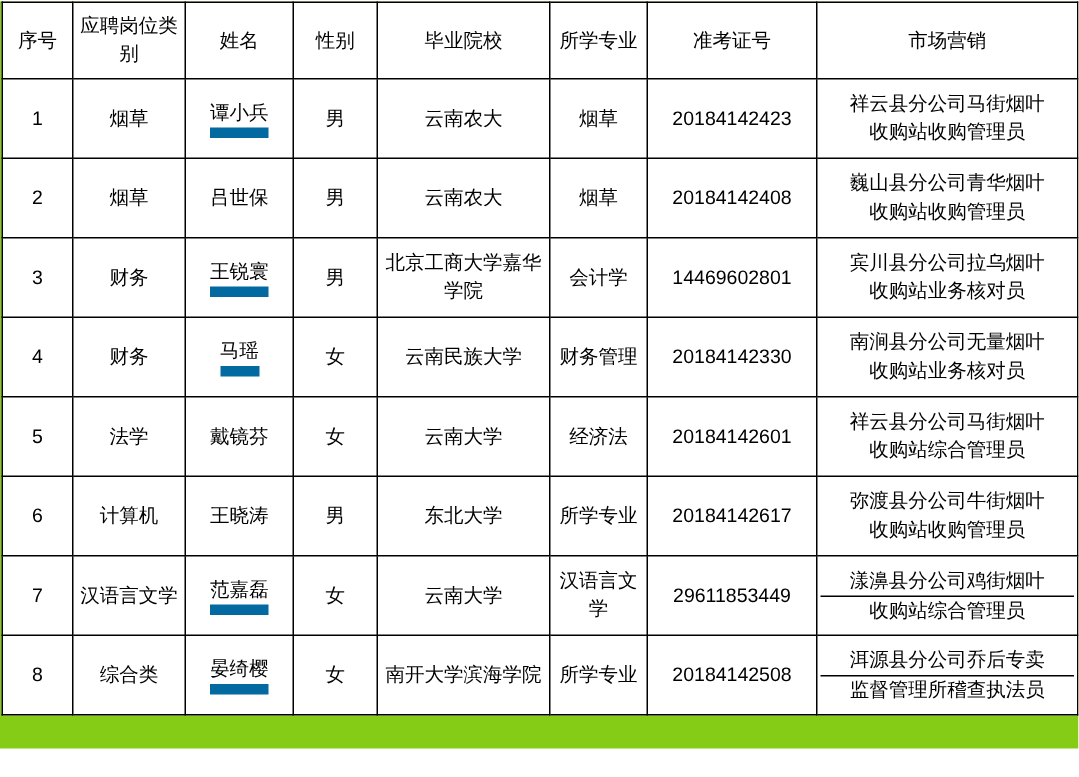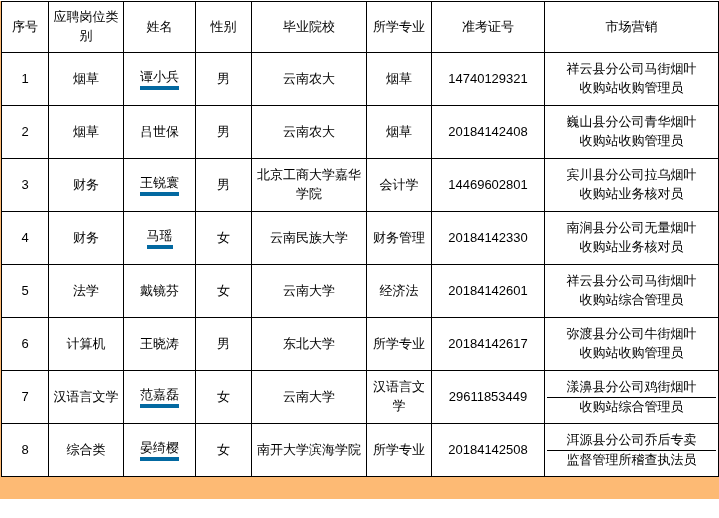--- a/index.html
+++ b/index.html
@@ -10,21 +10,21 @@
   body {
     font-family: "Liberation Sans", "DejaVu Sans", sans-serif;
     width: 719px;
     height: 518px;
     overflow: hidden;
   }
   .sheet {
     width: 719px;
     height: 498px;
     position: relative;
-    background: #fdba74;
+    background: #84cc16;
     box-sizing: border-box;
   }
   table.roster {
     border-collapse: collapse;
     table-layout: fixed;
     width: 717px;
     margin: 1px 0 0 1px;
     background: #fff;
   }
   table.roster th,
@@ -55,21 +55,21 @@
   col.c-exam    { width: 113px; }
   col.c-post    { width: 174px; }
 
   .cell-post {
     text-align: left;
     padding-left: 6px;
     padding-right: 4px;
   }
   .name-underline {
     display: inline-block;
-    border-bottom: 4px solid #0369a1;
+    border-bottom: 7px solid #0369a1;
   }
   .post-underline {
     display: inline;
     border-bottom: 1px solid #000000;
   }
   .two-line { display: block; }
 </style>
 </head>
 <body>
 
@@ -98,21 +98,21 @@
       </tr>
     </thead>
     <tbody>
       <tr>
         <td>1</td>
         <td>烟草</td>
         <td><span class="name-underline">谭小兵</span></td>
         <td>男</td>
         <td>云南农大</td>
         <td>烟草</td>
-        <td>14740129321</td>
+        <td>20184142423</td>
         <td class="cell-post">
           <span class="two-line">祥云县分公司马街烟叶</span>
           <span class="two-line">收购站收购管理员</span>
         </td>
       </tr>
       <tr>
         <td>2</td>
         <td>烟草</td>
         <td>吕世保</td>
         <td>男</td>

